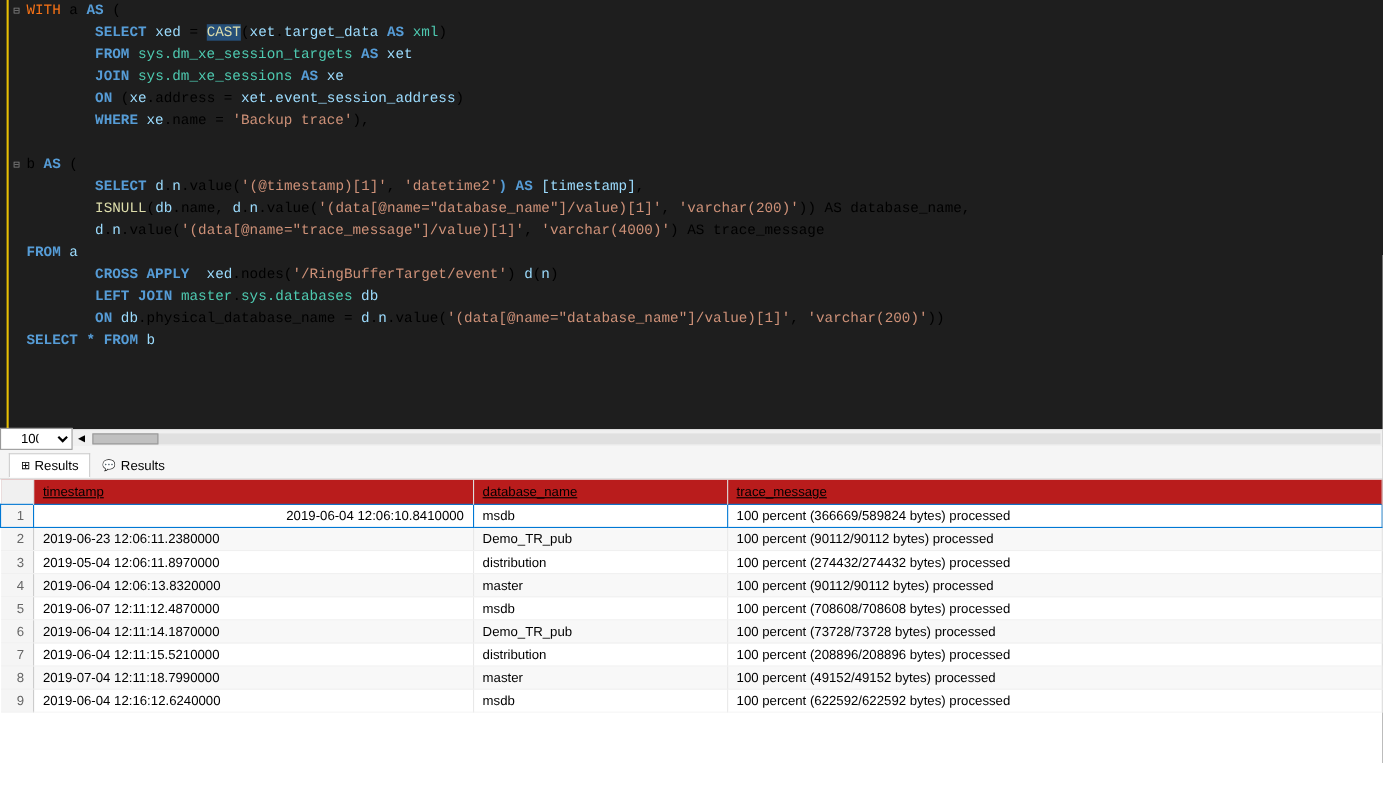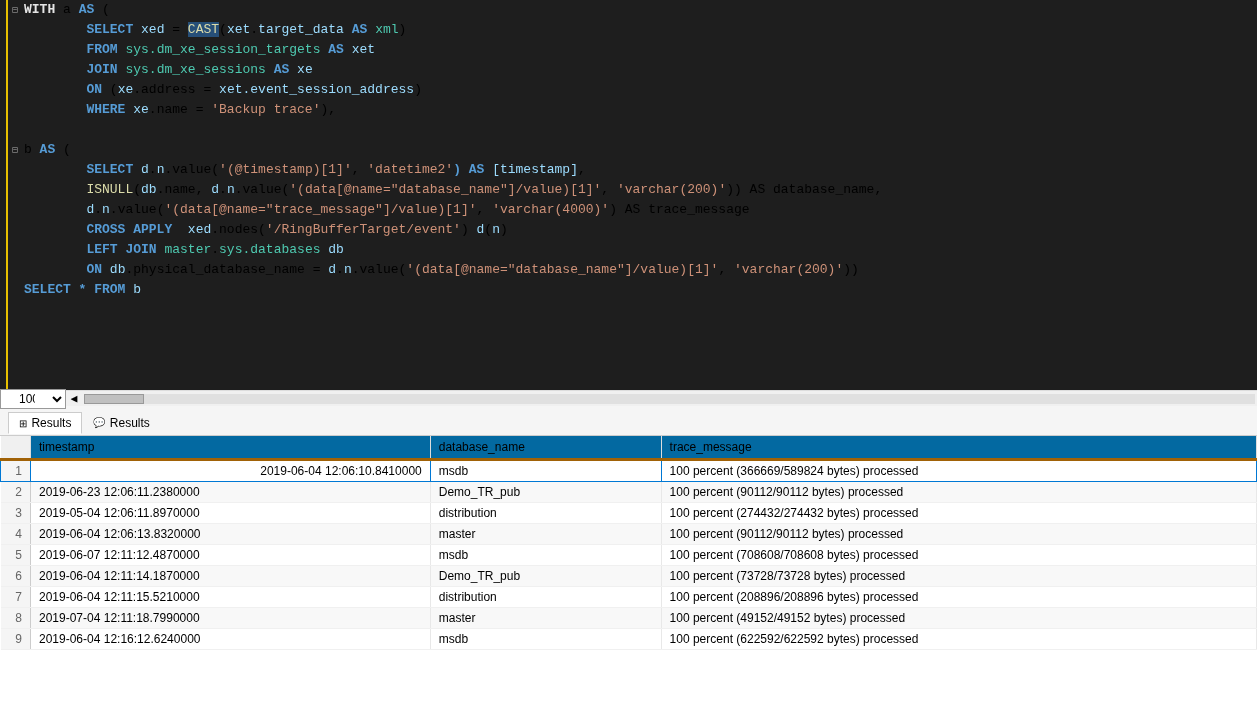--- a/index.html
+++ b/index.html
@@ -95,22 +95,23 @@
     }
     
     table {
       border-collapse: collapse;
       width: 100%;
       font-family: 'Segoe UI', Arial, sans-serif;
       font-size: 12px;
     }
     
     thead tr {
-      background: #0369a1;
-      border-bottom: 3px solid #a16207;
+      background: #b91c1c;
+      border-bottom: 1px solid #a16207;
+      text-decoration: underline;
     }
     
     th {
       padding: 4px 8px;
       text-align: left;
       font-weight: normal;
       border-right: 1px solid #ddd;
       color: #000;
       white-space: nowrap;
     }
@@ -157,31 +158,32 @@
       background: #1e1e1e;
     }
   </style>
 </head>
 <body>
 
 <div class="editor-wrapper">
   <div class="gutter"></div>
   <div class="code-area">
     <div id="code-lines">
-        <div class="code-line"><span style="color: rgb(133, 133, 133); min-width: 16px; display: inline-block; font-size: 10px; cursor: pointer; padding-left: 4px;">⊟</span><span class="code-content"><span style="color: #e5e5e5; font-weight: bold;">WITH </span><span>a </span><span style="color: rgb(86, 156, 214); font-weight: bold;">AS </span><span>(</span></span></div>
+        <div class="code-line"><span style="color: rgb(133, 133, 133); min-width: 16px; display: inline-block; font-size: 10px; cursor: pointer; padding-left: 4px;">⊟</span><span class="code-content"><span style="color: #f97316; font-weight: normal;">WITH </span><span>a </span><span style="color: rgb(86, 156, 214); font-weight: bold;">AS </span><span>(</span></span></div>
         <div class="code-line"><span style="color: rgb(133, 133, 133); min-width: 16px; display: inline-block; font-size: 10px; cursor: pointer; padding-left: 4px;"> </span><span class="code-content"><span style="color: rgb(86, 156, 214); font-weight: bold;">        SELECT </span><span style="color: rgb(156, 220, 254);">xed</span><span> = </span><span style="color: rgb(220, 220, 170); background: rgb(38, 79, 120);">CAST</span><span>(</span><span style="color: rgb(156, 220, 254);">xet</span><span>.</span><span style="color: rgb(156, 220, 254);">target_data</span><span style="color: rgb(86, 156, 214); font-weight: bold;"> AS </span><span style="color: rgb(78, 201, 176);">xml</span><span>)</span></span></div>
         <div class="code-line"><span style="color: rgb(133, 133, 133); min-width: 16px; display: inline-block; font-size: 10px; cursor: pointer; padding-left: 4px;"> </span><span class="code-content"><span style="color: rgb(86, 156, 214); font-weight: bold;">        FROM </span><span style="color: rgb(78, 201, 176);">sys.dm_xe_session_targets</span><span style="color: rgb(86, 156, 214); font-weight: bold;"> AS </span><span style="color: rgb(156, 220, 254);">xet</span></span></div>
         <div class="code-line"><span style="color: rgb(133, 133, 133); min-width: 16px; display: inline-block; font-size: 10px; cursor: pointer; padding-left: 4px;"> </span><span class="code-content"><span style="color: rgb(86, 156, 214); font-weight: bold;">        JOIN </span><span style="color: rgb(78, 201, 176);">sys.dm_xe_sessions</span><span style="color: rgb(86, 156, 214); font-weight: bold;"> AS </span><span style="color: rgb(156, 220, 254);">xe</span></span></div>
         <div class="code-line"><span style="color: rgb(133, 133, 133); min-width: 16px; display: inline-block; font-size: 10px; cursor: pointer; padding-left: 4px;"> </span><span class="code-content"><span style="color: rgb(86, 156, 214); font-weight: bold;">        ON </span><span>(</span><span style="color: rgb(156, 220, 254);">xe</span><span>.address = </span><span style="color: rgb(156, 220, 254);">xet</span><span style="color: rgb(156, 220, 254);">.event_session_address</span><span>)</span></span></div>
         <div class="code-line"><span style="color: rgb(133, 133, 133); min-width: 16px; display: inline-block; font-size: 10px; cursor: pointer; padding-left: 4px;"> </span><span class="code-content"><span style="color: rgb(86, 156, 214); font-weight: bold;">        WHERE </span><span style="color: rgb(156, 220, 254);">xe</span><span>.name = </span><span style="color: rgb(206, 145, 120);">'Backup trace'</span><span>),</span></span></div>
         <div class="code-line"><span style="color: rgb(133, 133, 133); min-width: 16px; display: inline-block; font-size: 10px; cursor: pointer; padding-left: 4px;"> </span><span class="code-content"></span></div>
         <div class="code-line"><span style="color: rgb(133, 133, 133); min-width: 16px; display: inline-block; font-size: 10px; cursor: pointer; padding-left: 4px;">⊟</span><span class="code-content"><span>b </span><span style="color: rgb(86, 156, 214); font-weight: bold;">AS </span><span>(</span></span></div>
         <div class="code-line"><span style="color: rgb(133, 133, 133); min-width: 16px; display: inline-block; font-size: 10px; cursor: pointer; padding-left: 4px;"> </span><span class="code-content"><span style="color: rgb(86, 156, 214); font-weight: bold;">        SELECT </span><span style="color: rgb(156, 220, 254);">d</span><span>.</span><span style="color: rgb(156, 220, 254);">n</span><span>.value(</span><span style="color: rgb(206, 145, 120);">'(@timestamp)[1]'</span><span>, </span><span style="color: rgb(206, 145, 120);">'datetime2'</span><span style="color: rgb(86, 156, 214); font-weight: bold;">) AS </span><span style="color: rgb(156, 220, 254);">[timestamp]</span><span>,</span></span></div>
         <div class="code-line"><span style="color: rgb(133, 133, 133); min-width: 16px; display: inline-block; font-size: 10px; cursor: pointer; padding-left: 4px;"> </span><span class="code-content"><span style="color: rgb(220, 220, 170);">        ISNULL</span><span>(</span><span style="color: rgb(156, 220, 254);">db</span><span>.name, </span><span style="color: rgb(156, 220, 254);">d</span><span>.</span><span style="color: rgb(156, 220, 254);">n</span><span>.value(</span><span style="color: rgb(206, 145, 120);">'(data[@name="database_name"]/value)[1]'</span><span>, </span><span style="color: rgb(206, 145, 120);">'varchar(200)'</span><span>)) AS database_name,</span></span></div>
         <div class="code-line"><span style="color: rgb(133, 133, 133); min-width: 16px; display: inline-block; font-size: 10px; cursor: pointer; padding-left: 4px;"> </span><span class="code-content"><span style="color: rgb(156, 220, 254);">        d</span><span>.</span><span style="color: rgb(156, 220, 254);">n</span><span>.value(</span><span style="color: rgb(206, 145, 120);">'(data[@name="trace_message"]/value)[1]'</span><span>, </span><span style="color: rgb(206, 145, 120);">'varchar(4000)'</span><span>) AS trace_message</span></span></div>
+        <div class="code-line"><span style="color: rgb(133, 133, 133); min-width: 16px; display: inline-block; font-size: 10px; cursor: pointer; padding-left: 4px;"> </span><span class="code-content"><span style="color: rgb(86, 156, 214); font-weight: bold;">FROM </span><span style="color: rgb(156, 220, 254);">a</span></span></div>
         <div class="code-line"><span style="color: rgb(133, 133, 133); min-width: 16px; display: inline-block; font-size: 10px; cursor: pointer; padding-left: 4px;"> </span><span class="code-content"><span style="color: rgb(86, 156, 214); font-weight: bold;">        CROSS APPLY  </span><span style="color: rgb(156, 220, 254);">xed</span><span>.nodes(</span><span style="color: rgb(206, 145, 120);">'/RingBufferTarget/event'</span><span>) </span><span style="color: rgb(156, 220, 254);">d</span><span>(</span><span style="color: rgb(156, 220, 254);">n</span><span>)</span></span></div>
         <div class="code-line"><span style="color: rgb(133, 133, 133); min-width: 16px; display: inline-block; font-size: 10px; cursor: pointer; padding-left: 4px;"> </span><span class="code-content"><span style="color: rgb(86, 156, 214); font-weight: bold;">        LEFT JOIN </span><span style="color: rgb(78, 201, 176);">master</span><span>.</span><span style="color: rgb(78, 201, 176);">sys.databases</span><span style="color: rgb(156, 220, 254);"> db</span></span></div>
         <div class="code-line"><span style="color: rgb(133, 133, 133); min-width: 16px; display: inline-block; font-size: 10px; cursor: pointer; padding-left: 4px;"> </span><span class="code-content"><span style="color: rgb(86, 156, 214); font-weight: bold;">        ON </span><span style="color: rgb(156, 220, 254);">db</span><span>.physical_database_name = </span><span style="color: rgb(156, 220, 254);">d</span><span>.</span><span style="color: rgb(156, 220, 254);">n</span><span>.value(</span><span style="color: rgb(206, 145, 120);">'(data[@name="database_name"]/value)[1]'</span><span>, </span><span style="color: rgb(206, 145, 120);">'varchar(200)'</span><span>))</span></span></div>
         <div class="code-line"><span style="color: rgb(133, 133, 133); min-width: 16px; display: inline-block; font-size: 10px; cursor: pointer; padding-left: 4px;"> </span><span class="code-content"><span style="color: rgb(86, 156, 214); font-weight: bold;">SELECT </span><span style="color: rgb(86, 156, 214); font-weight: bold;">* FROM </span><span style="color: rgb(156, 220, 254);">b</span></span></div>
       </div>
   </div>
 </div>
 
 <div class="scrollbar-area">
   <select class="zoom-select">

